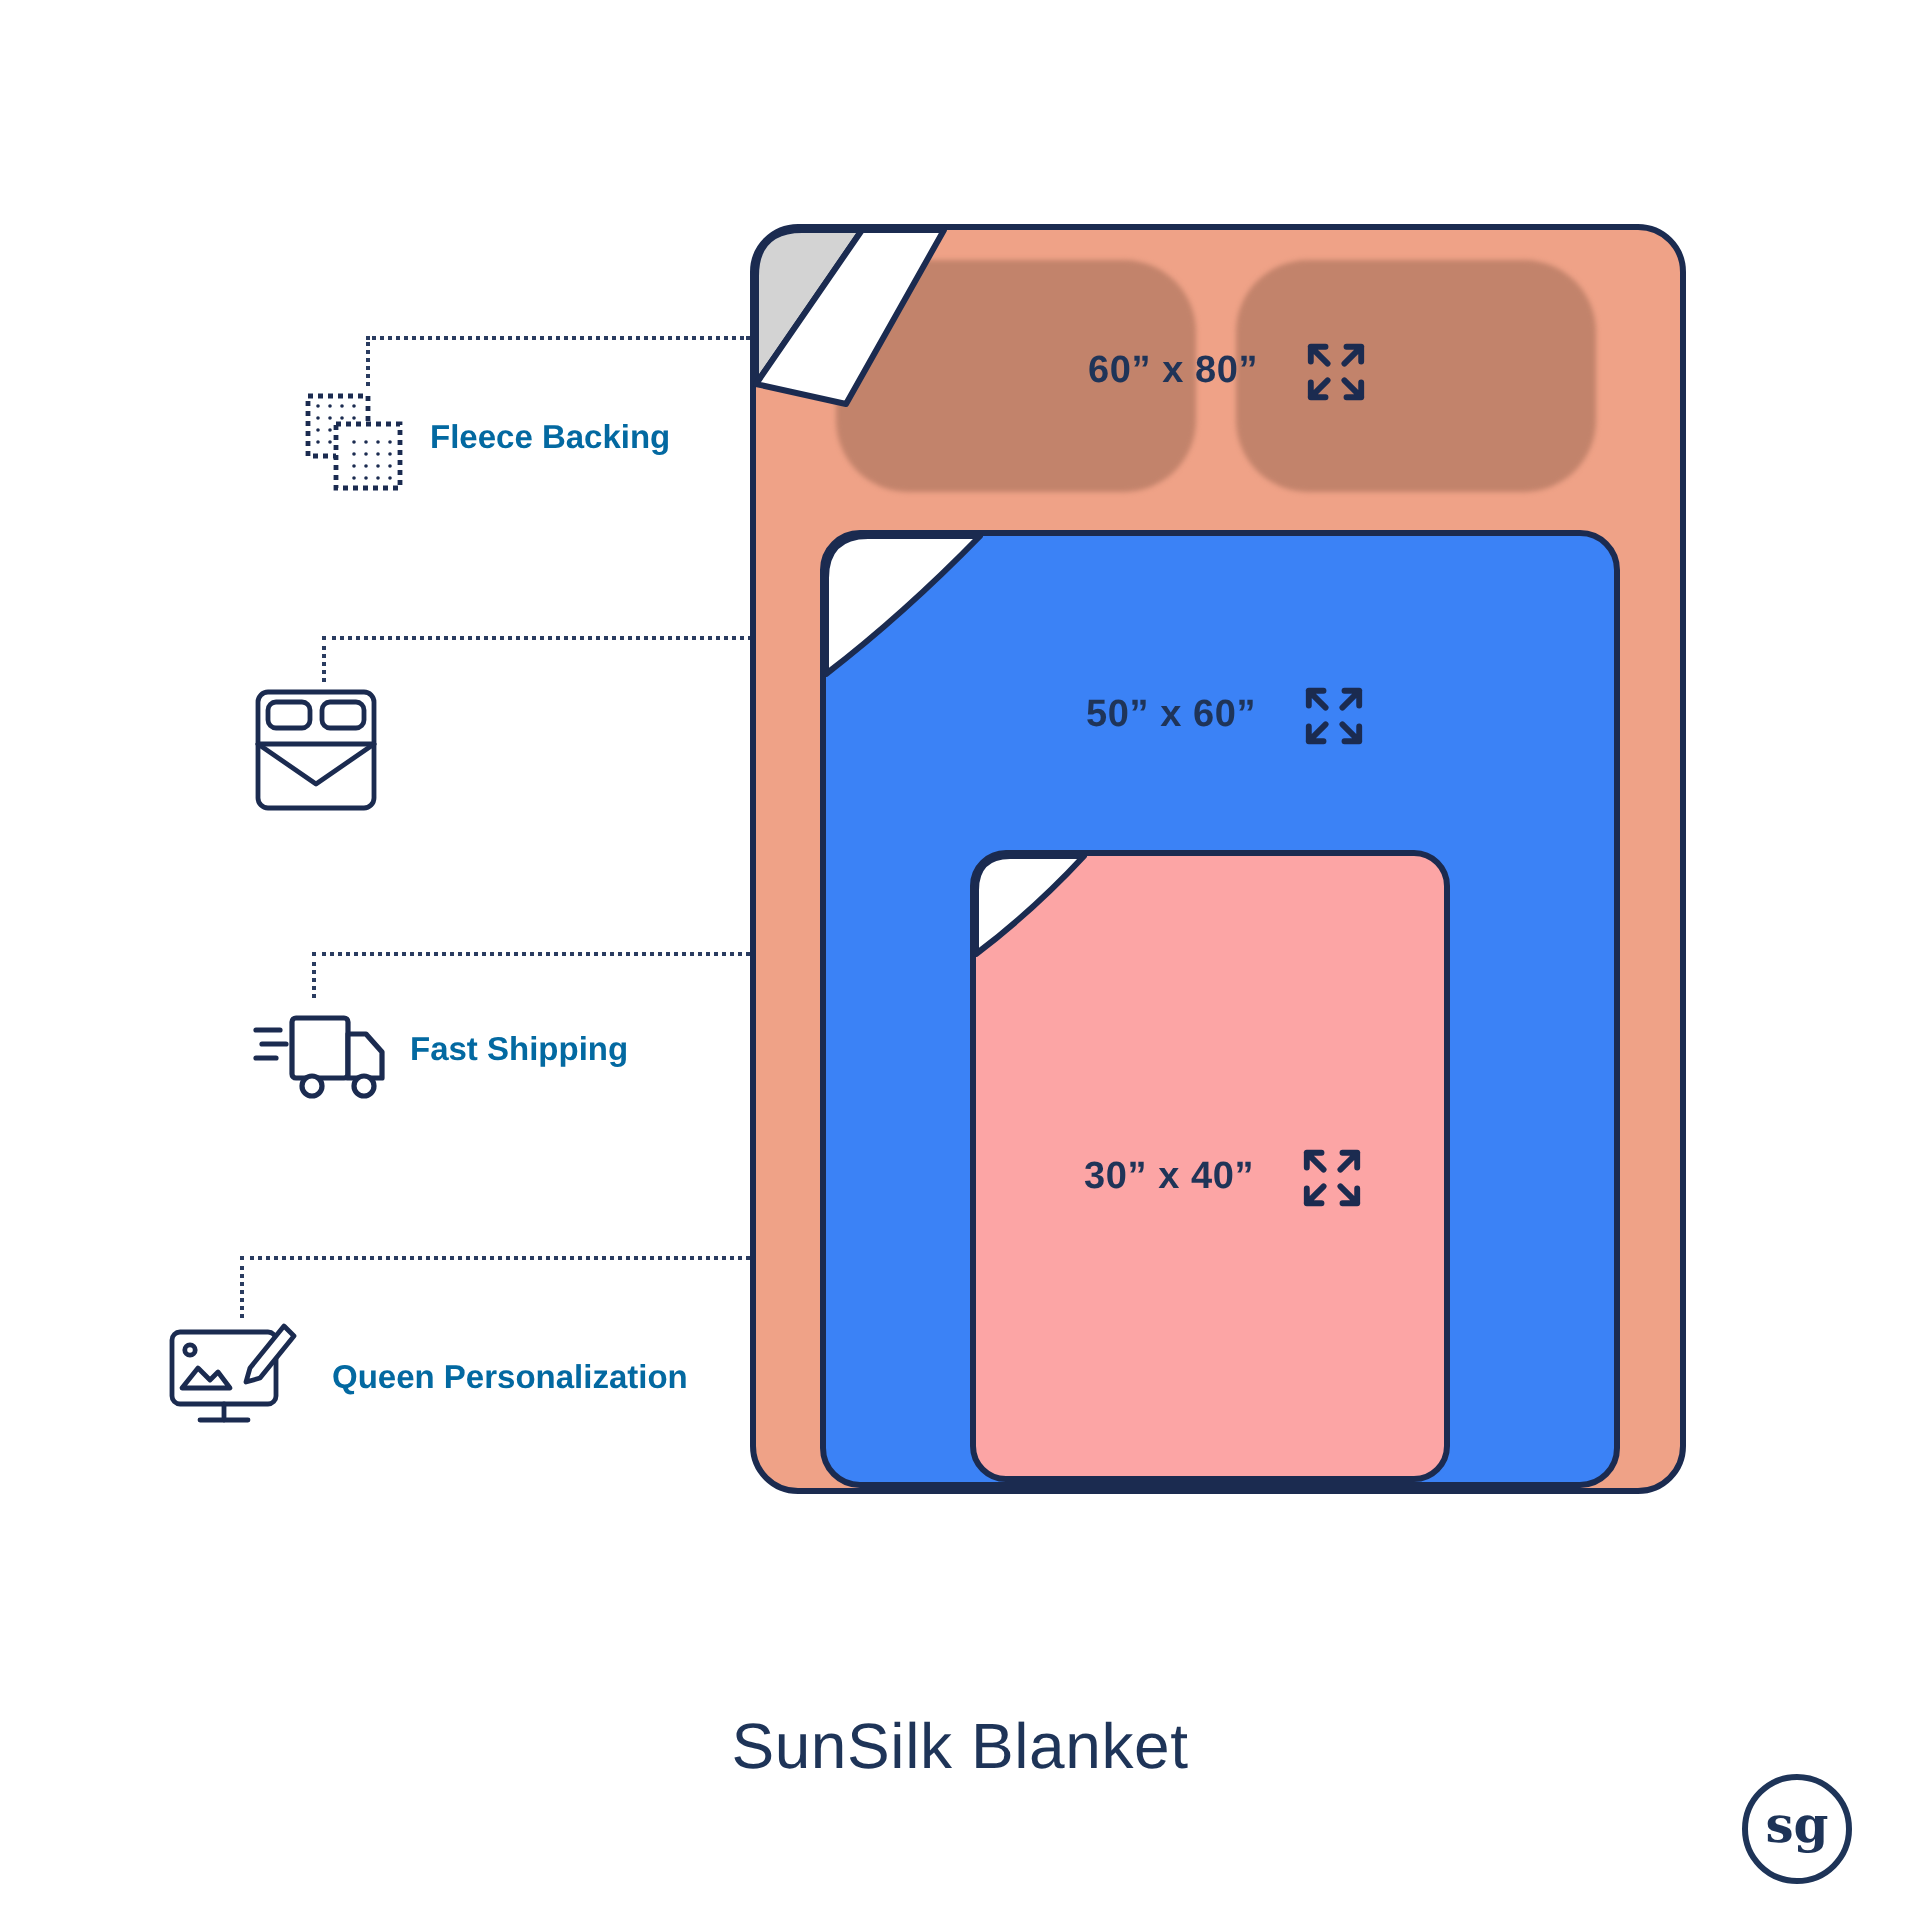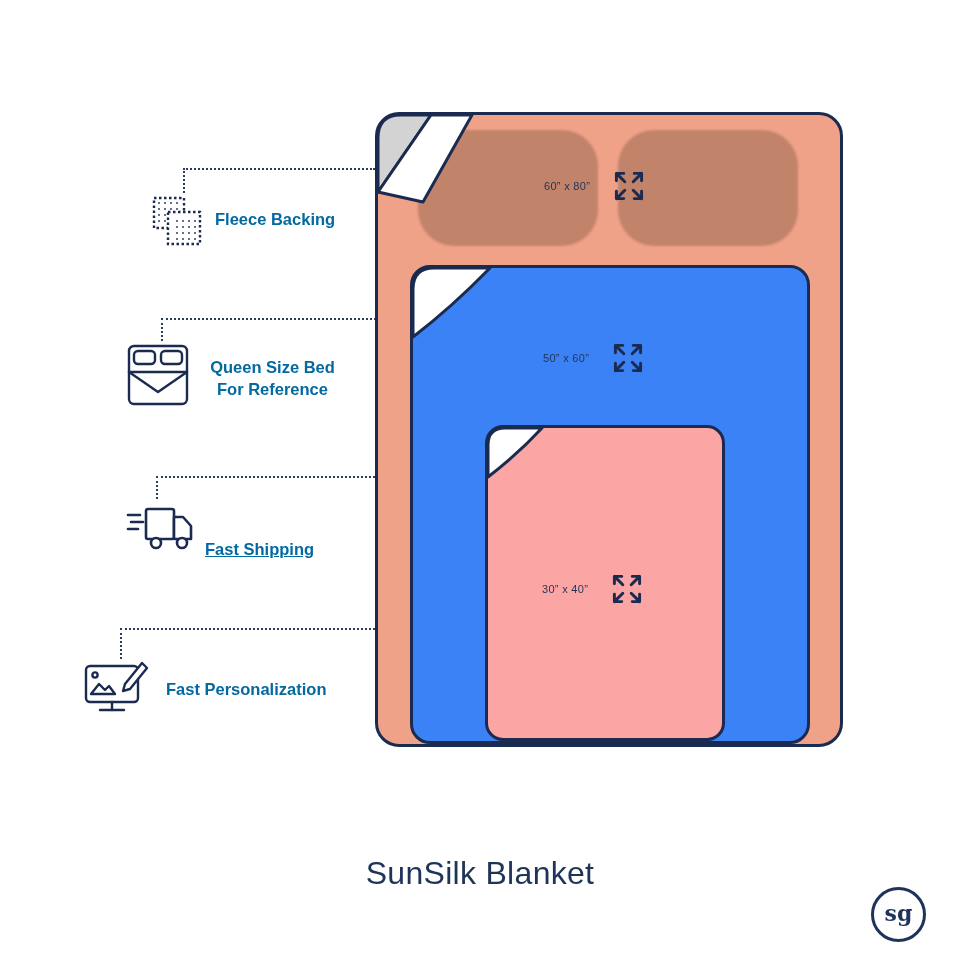--- a/index.html
+++ b/index.html
@@ -16,21 +16,21 @@
   #blanket-large  { left:410px; top:265px; width:400px; height:479px; background:#3b82f6; border-radius:20px; z-index:2; }
   #blanket-small  { left:485px; top:425px; width:240px; height:316px; background:#fca5a5; border-radius:18px; z-index:3; }
 
   .pillow { position:absolute; background:#C2836B; border-radius:36px; filter:blur(1.2px); }
   #pillow-left  { left:40px;  top:15px; width:180px; height:116px; }
   #pillow-right { left:240px; top:15px; width:180px; height:116px; }
 
   .fold { position:absolute; left:-3px; top:-3px; }
 
   .size-row { position:absolute; display:flex; align-items:center; gap:18px; z-index:5; }
-  .size-label { font-size:11px; font-weight:400; color:#1F3458; letter-spacing:0.3px; white-space:nowrap; }
+  .size-label { font-size:19px; font-weight:700; color:#1F3458; letter-spacing:0.3px; white-space:nowrap; }
   #size-row-queen { left:166px; top:50px; }
   #size-row-large { left:130px; top:69px; }
   #size-row-small { left:54px;  top:140px; }
 
   
   .hline { position:absolute; border-top:2px dotted #2A3C60; height:0; }
   .vline { position:absolute; border-left:2px dotted #2A3C60; width:0; }
   #line1-h { left:183px; top:168px; width:192px; }
   #line1-v { left:183px; top:168px; height:25px; }
   #line2-h { left:161px; top:318px; width:251px; }
@@ -42,33 +42,33 @@
 
   .feature-icon { position:absolute; }
   #feat1-icon { left:150px; top:194px; }
   #feat2-icon { left:127px; top:342px; }
   #feat3-icon { left:126px; top:501px; }
   #feat4-icon { left:84px;  top:660px; }
 
   .feature-label { position:absolute; font-size:16.5px; font-weight:700; color:#0369a1; white-space:nowrap; }
   #feat1-label { left:215px; top:210px; }
   #feat2-label { left:200px; top:356px; width:145px; text-align:center; white-space:normal; line-height:22px; }
-  #feat3-label { left:205px; top:540px;text-decoration:underline; }
+  #feat3-label { left:205px; top:516px; }
   #feat4-label { left:166px; top:680px; }
 
   
   .title {
     position:absolute; left:0; width:100%; top:855px; text-align:center;
     font-size:32px; font-weight:400; color:#1E3458; letter-spacing:0.3px;
   }
   .logo {
     position:absolute; left:871px; top:887px; width:55px; height:55px;
     border:3px solid #1E3458; border-radius:50%;
     display:flex; align-items:center; justify-content:center;
-    font-family:"DejaVu Serif", serif; font-weight:700; font-size:22px; color:#1E3458;text-align:center;
+    font-family:"DejaVu Serif", serif; font-weight:700; font-size:25px; color:#1E3458;text-align:center;
   }
   .logo span { transform:translateY(-2px); }
 
   svg { display:block; }
 </style>
 </head>
 <body>
 
 <div class="canvas">
 
@@ -160,24 +160,20 @@
 
   <div class="feature-icon" id="feat2-icon">
     <svg width="62" height="64" viewBox="0 0 62 64" fill="none" stroke="#1B2B50" stroke-width="2.4" stroke-linejoin="round" stroke-linecap="round">
       <rect x="2" y="4" width="58" height="58" rx="5" fill="#ffffff"></rect>
       <rect x="7" y="9" width="21" height="13" rx="4"></rect>
       <rect x="34" y="9" width="21" height="13" rx="4"></rect>
       <path d="M2 30 H60"></path>
       <path d="M2 30 L31 50 L60 30"></path>
     </svg>
   </div>
-  <div class="feature-label" id="feat2-label">
-    <span>Queen Size Bed</span><br>
-    <span>For Reference</span>
-  </div>
 
   <div class="feature-icon" id="feat3-icon">
     <svg width="70" height="52" viewBox="0 0 70 52" fill="none" stroke="#1B2B50" stroke-width="2.6" stroke-linecap="round" stroke-linejoin="round">
       <path d="M2 14 H14"></path>
       <path d="M5 21 H17"></path>
       <path d="M2 28 H12"></path>
       <rect x="20" y="8" width="28" height="30" rx="2" fill="#ffffff"></rect>
       <path d="M48 16 h9 l8 9 v13 h-17 z" fill="#ffffff"></path>
       <circle cx="30" cy="42" r="5" fill="#ffffff"></circle>
       <circle cx="56" cy="42" r="5" fill="#ffffff"></circle>
@@ -188,20 +184,20 @@
   <div class="feature-icon" id="feat4-icon">
     <svg width="66" height="60" viewBox="0 0 66 60" fill="none" stroke="#1B2B50" stroke-width="2.4" stroke-linecap="round" stroke-linejoin="round">
       <rect x="2" y="6" width="52" height="36" rx="4" fill="#ffffff"></rect>
       <circle cx="11" cy="15" r="2.6"></circle>
       <path d="M7 34 L15 24 L21 30 L25 26 L31 34 Z"></path>
       <path d="M28 42 V50"></path>
       <path d="M16 50 H40"></path>
       <path d="M58 3 L63 8 L46 29 L39 31 L41 24 Z" fill="#ffffff"></path>
     </svg>
   </div>
-  <div class="feature-label" id="feat4-label">Fast Personalization</div>
+  <div class="feature-label" id="feat4-label">Queen Personalization</div>
 
   <div class="title">SunSilk Blanket</div>
   <div class="logo">
     <span>sg</span>
   </div>
 
 </div>
 
 </body></html>

